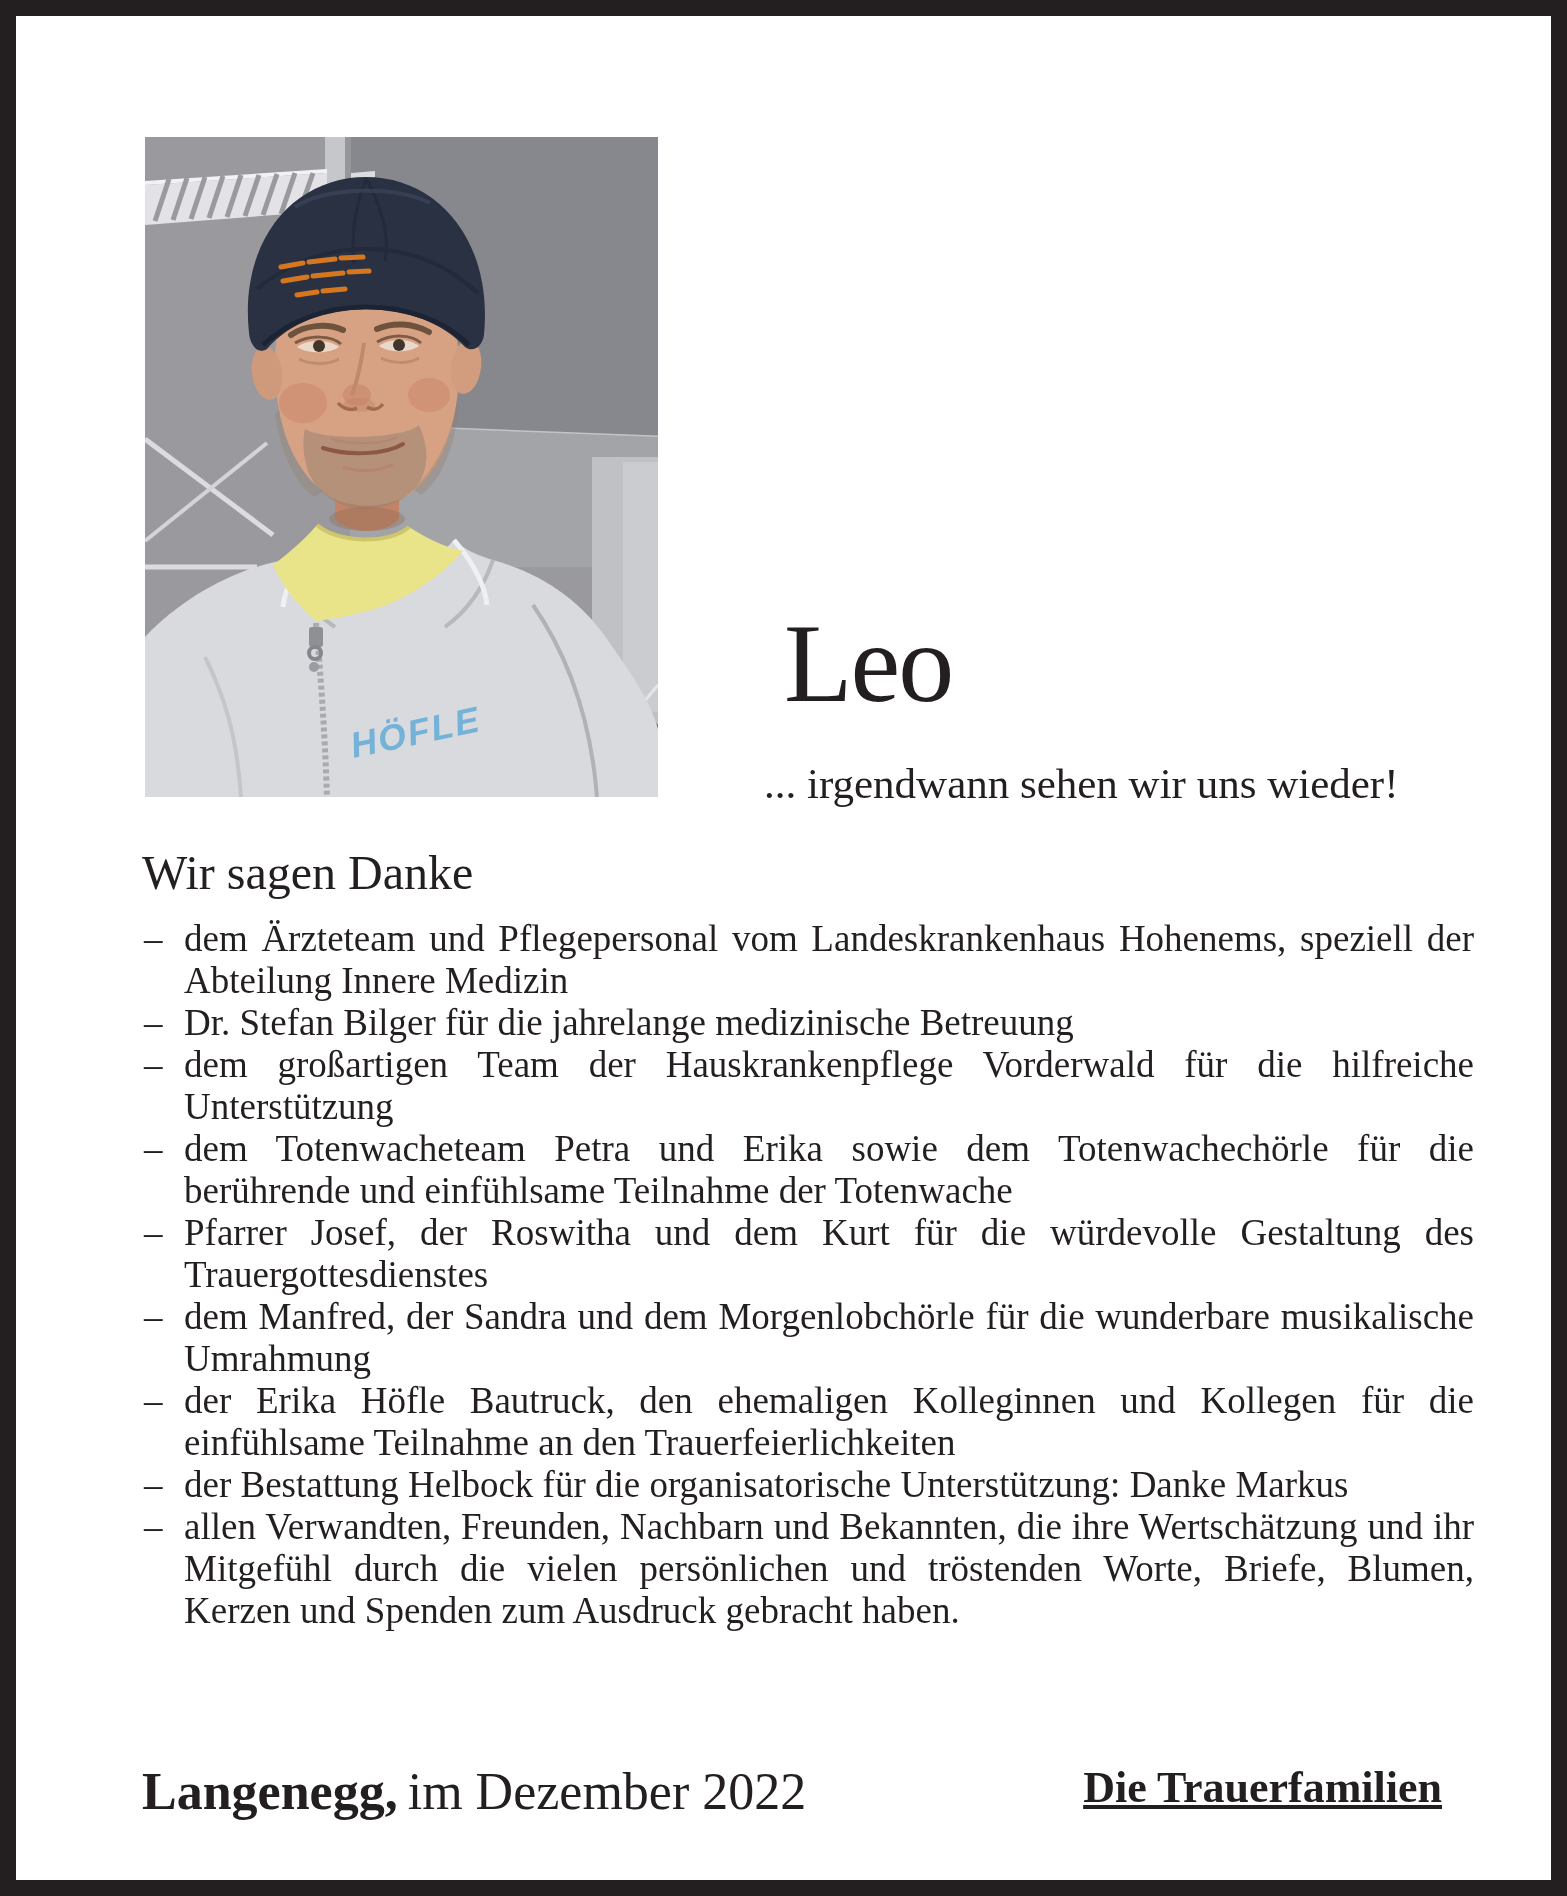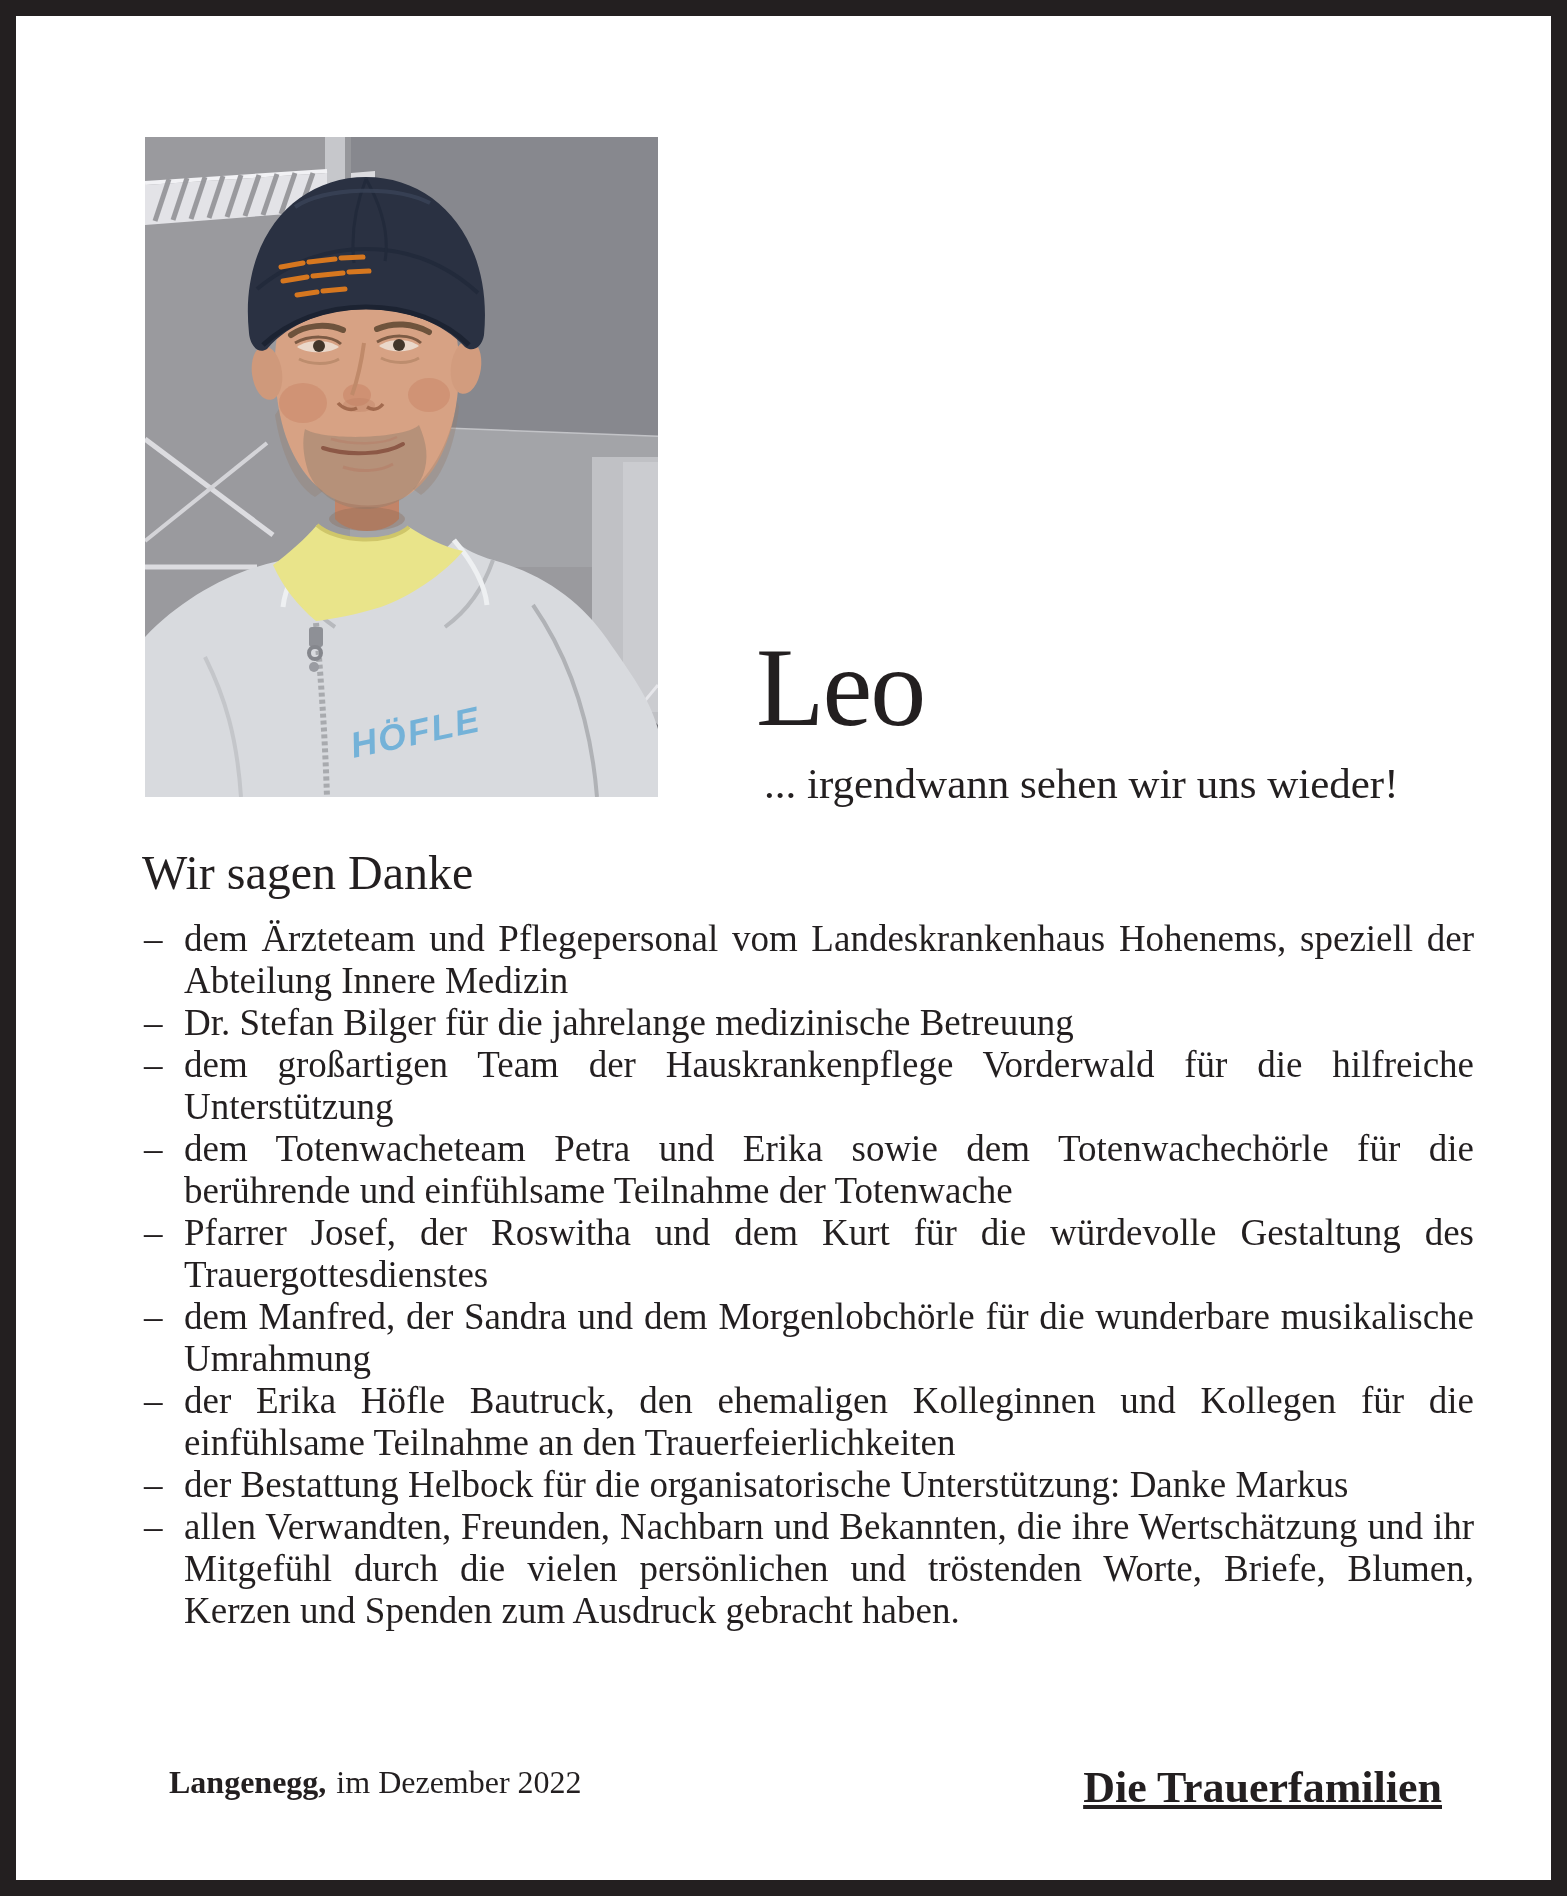--- a/index.html
+++ b/index.html
@@ -17,24 +17,23 @@
     background: #ffffff;
     overflow: hidden;
   }
   .photo {
     position: absolute; left: 129px; top: 121px;
     width: 513px; height: 660px;
     overflow: hidden;
   }
   .photo svg { display: block; }
   .name {
-    position: absolute; left: 740px; top: 591px;
+    position: absolute; left: 768px; top: 591px;
     font-size: 112px; line-height: 1; letter-spacing: -2px;
     white-space: nowrap;
-    margin-top: 24px;
   }
   .subtitle {
     position: absolute; left: 748px; top: 746px;
     font-size: 43px; line-height: 1; white-space: nowrap;
   }
   .heading {
     position: absolute; left: 126px; top: 833px;
     font-size: 48px; line-height: 1; white-space: nowrap;
   }
   ul.thanks {
@@ -42,21 +41,21 @@
     width: 1330px;
     margin: 0; padding: 0; list-style: none;
     font-size: 37px; line-height: 42px;
     text-align: justify;
     hyphens: auto; -webkit-hyphens: auto;
   }
   ul.thanks li { position: relative; padding-left: 40px; }
   ul.thanks li .dash { position: absolute; left: 0; top: 0; }
   .footer-left {
     position: absolute; left: 126px; top: 1750px;
-    font-size: 32px; line-height: 1; white-space: nowrap; margin-left: 27px;
+    font-size: 52px; line-height: 1; white-space: nowrap;
   }
   .footer-left .place { font-weight: bold; }
   .footer-left .date { margin-left: 10px; }
   .footer-right {
     position: absolute; right: 109px; top: 1750px;
     font-size: 44px; line-height: 1; font-weight: bold; white-space: nowrap; text-decoration: underline;
   }
 </style>
 </head>
 <body>

